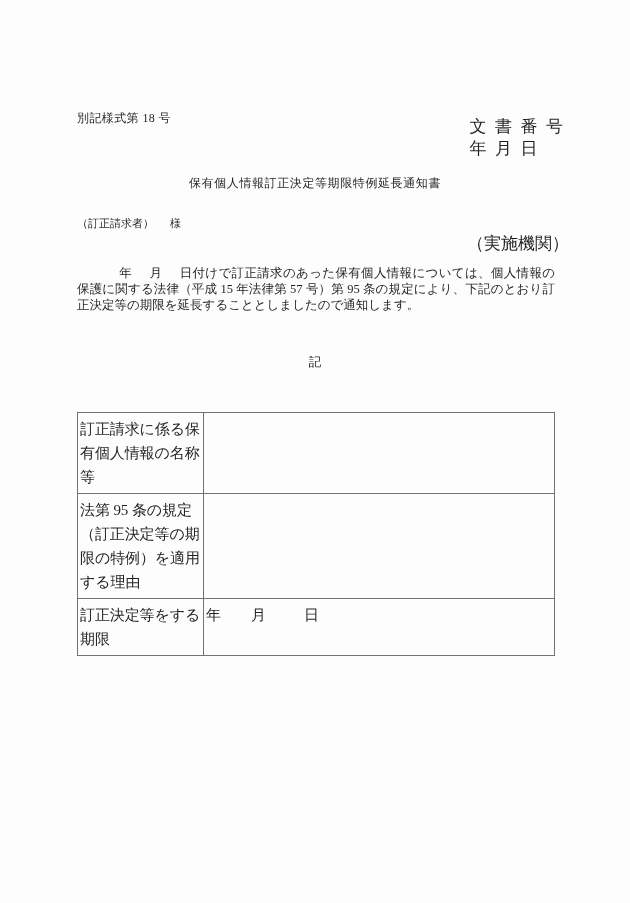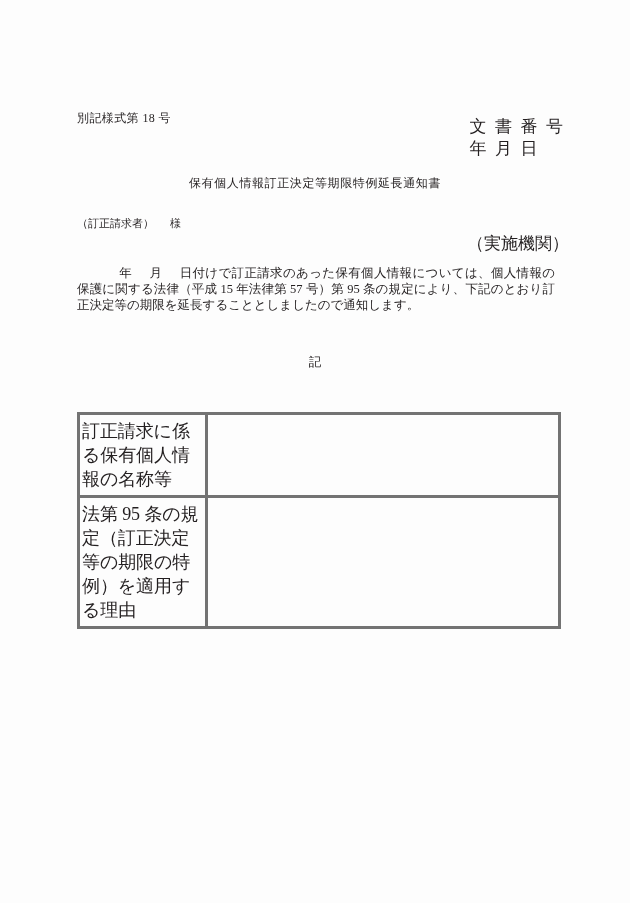--- a/index.html
+++ b/index.html
@@ -124,22 +124,22 @@
   
   .detail-table {
     position: absolute;
     left: 77px;
     top: 412px;
     width: 471px;
     border-collapse: collapse;
     table-layout: fixed;
   }
   .detail-table td {
-    border: 3px solid #737373;
-    font-size: 18px;
+    border: 1px solid #737373;
+    font-size: 15px;
     line-height: 24px;
     vertical-align: top;
     padding: 4px 0 4px 0;
   }
   .detail-table td.label-cell {
     width: 123px;
     padding-left: 2px;
     letter-spacing: -0.1px;
   }
   .detail-table td.value-cell {
@@ -180,16 +180,20 @@
   <table class="detail-table">
     <tbody>
       <tr class="row-name">
         <td class="label-cell">訂正請求に係る保有個人情報の名称等</td>
         <td class="value-cell"></td>
       </tr>
       <tr class="row-reason">
         <td class="label-cell">法第 95 条の規定（訂正決定等の期限の特例）を適用する理由</td>
         <td class="value-cell"></td>
       </tr>
+      <tr class="row-deadline">
+        <td class="label-cell">訂正決定等をする期限</td>
+        <td class="value-cell deadline-value"><span>年</span><span class="g1"></span><span>月</span><span class="g2"></span><span>日</span></td>
+      </tr>
     </tbody>
   </table>
 
 </div>
 
 </body></html>

